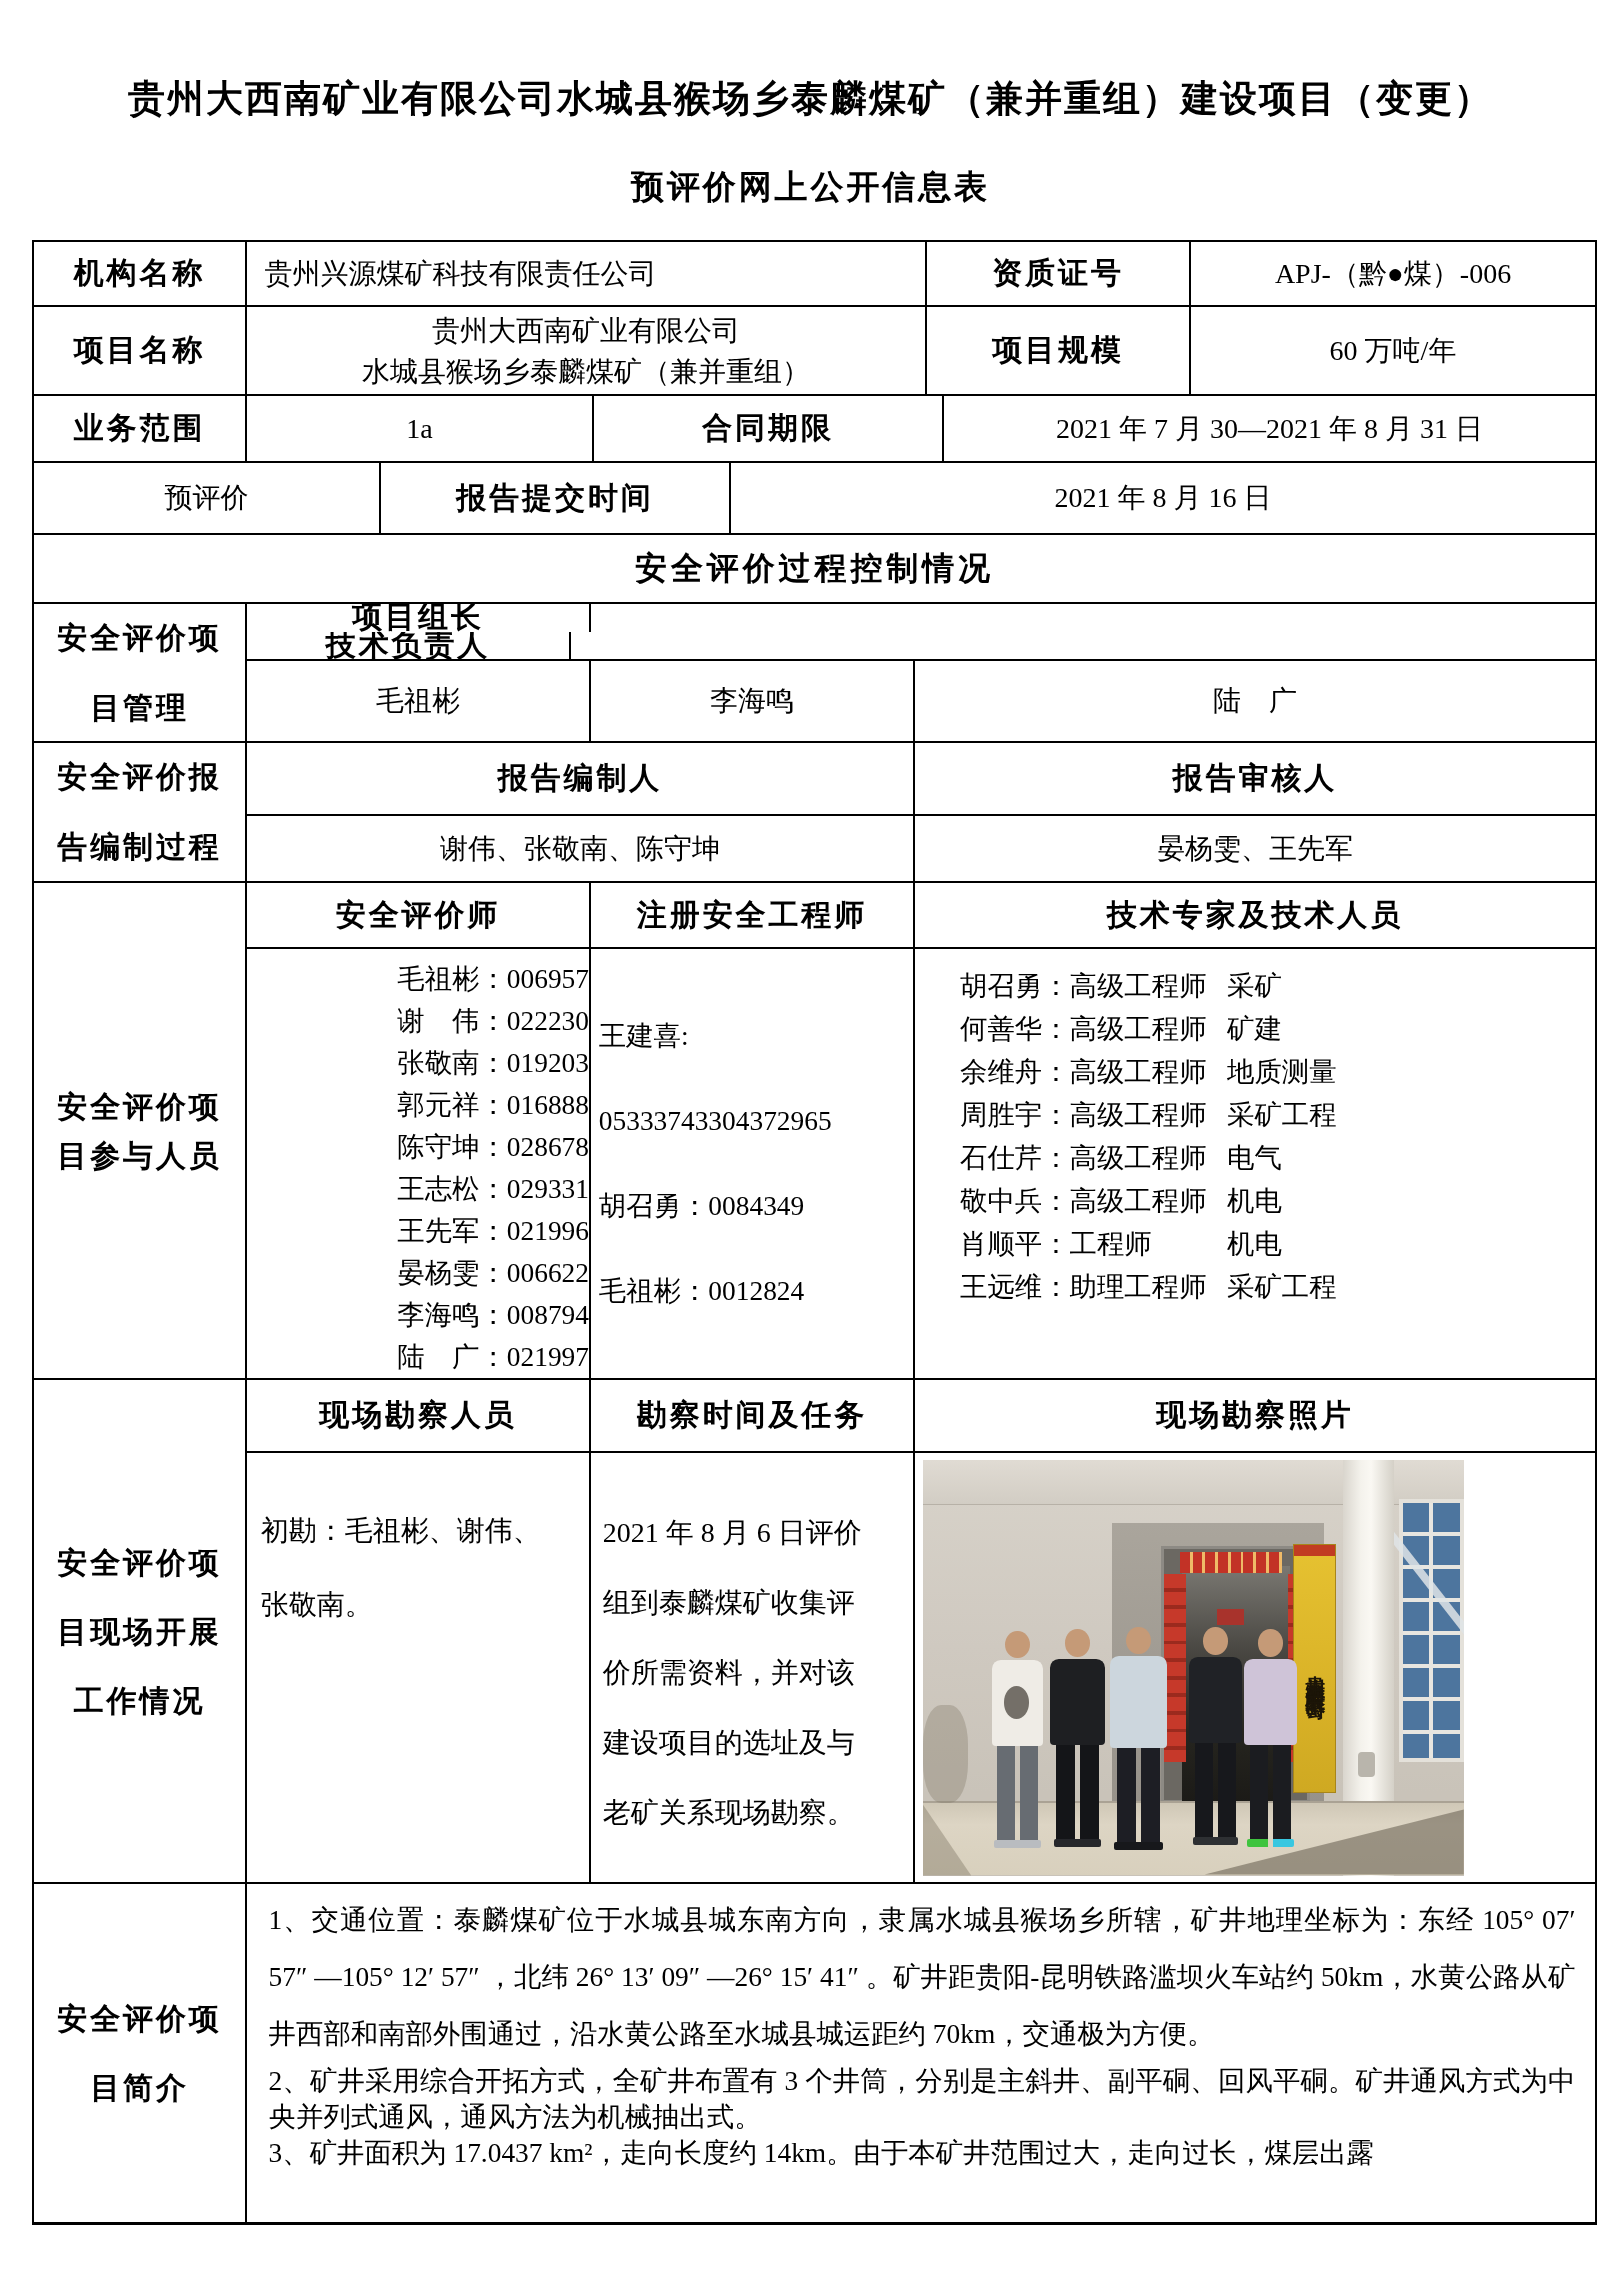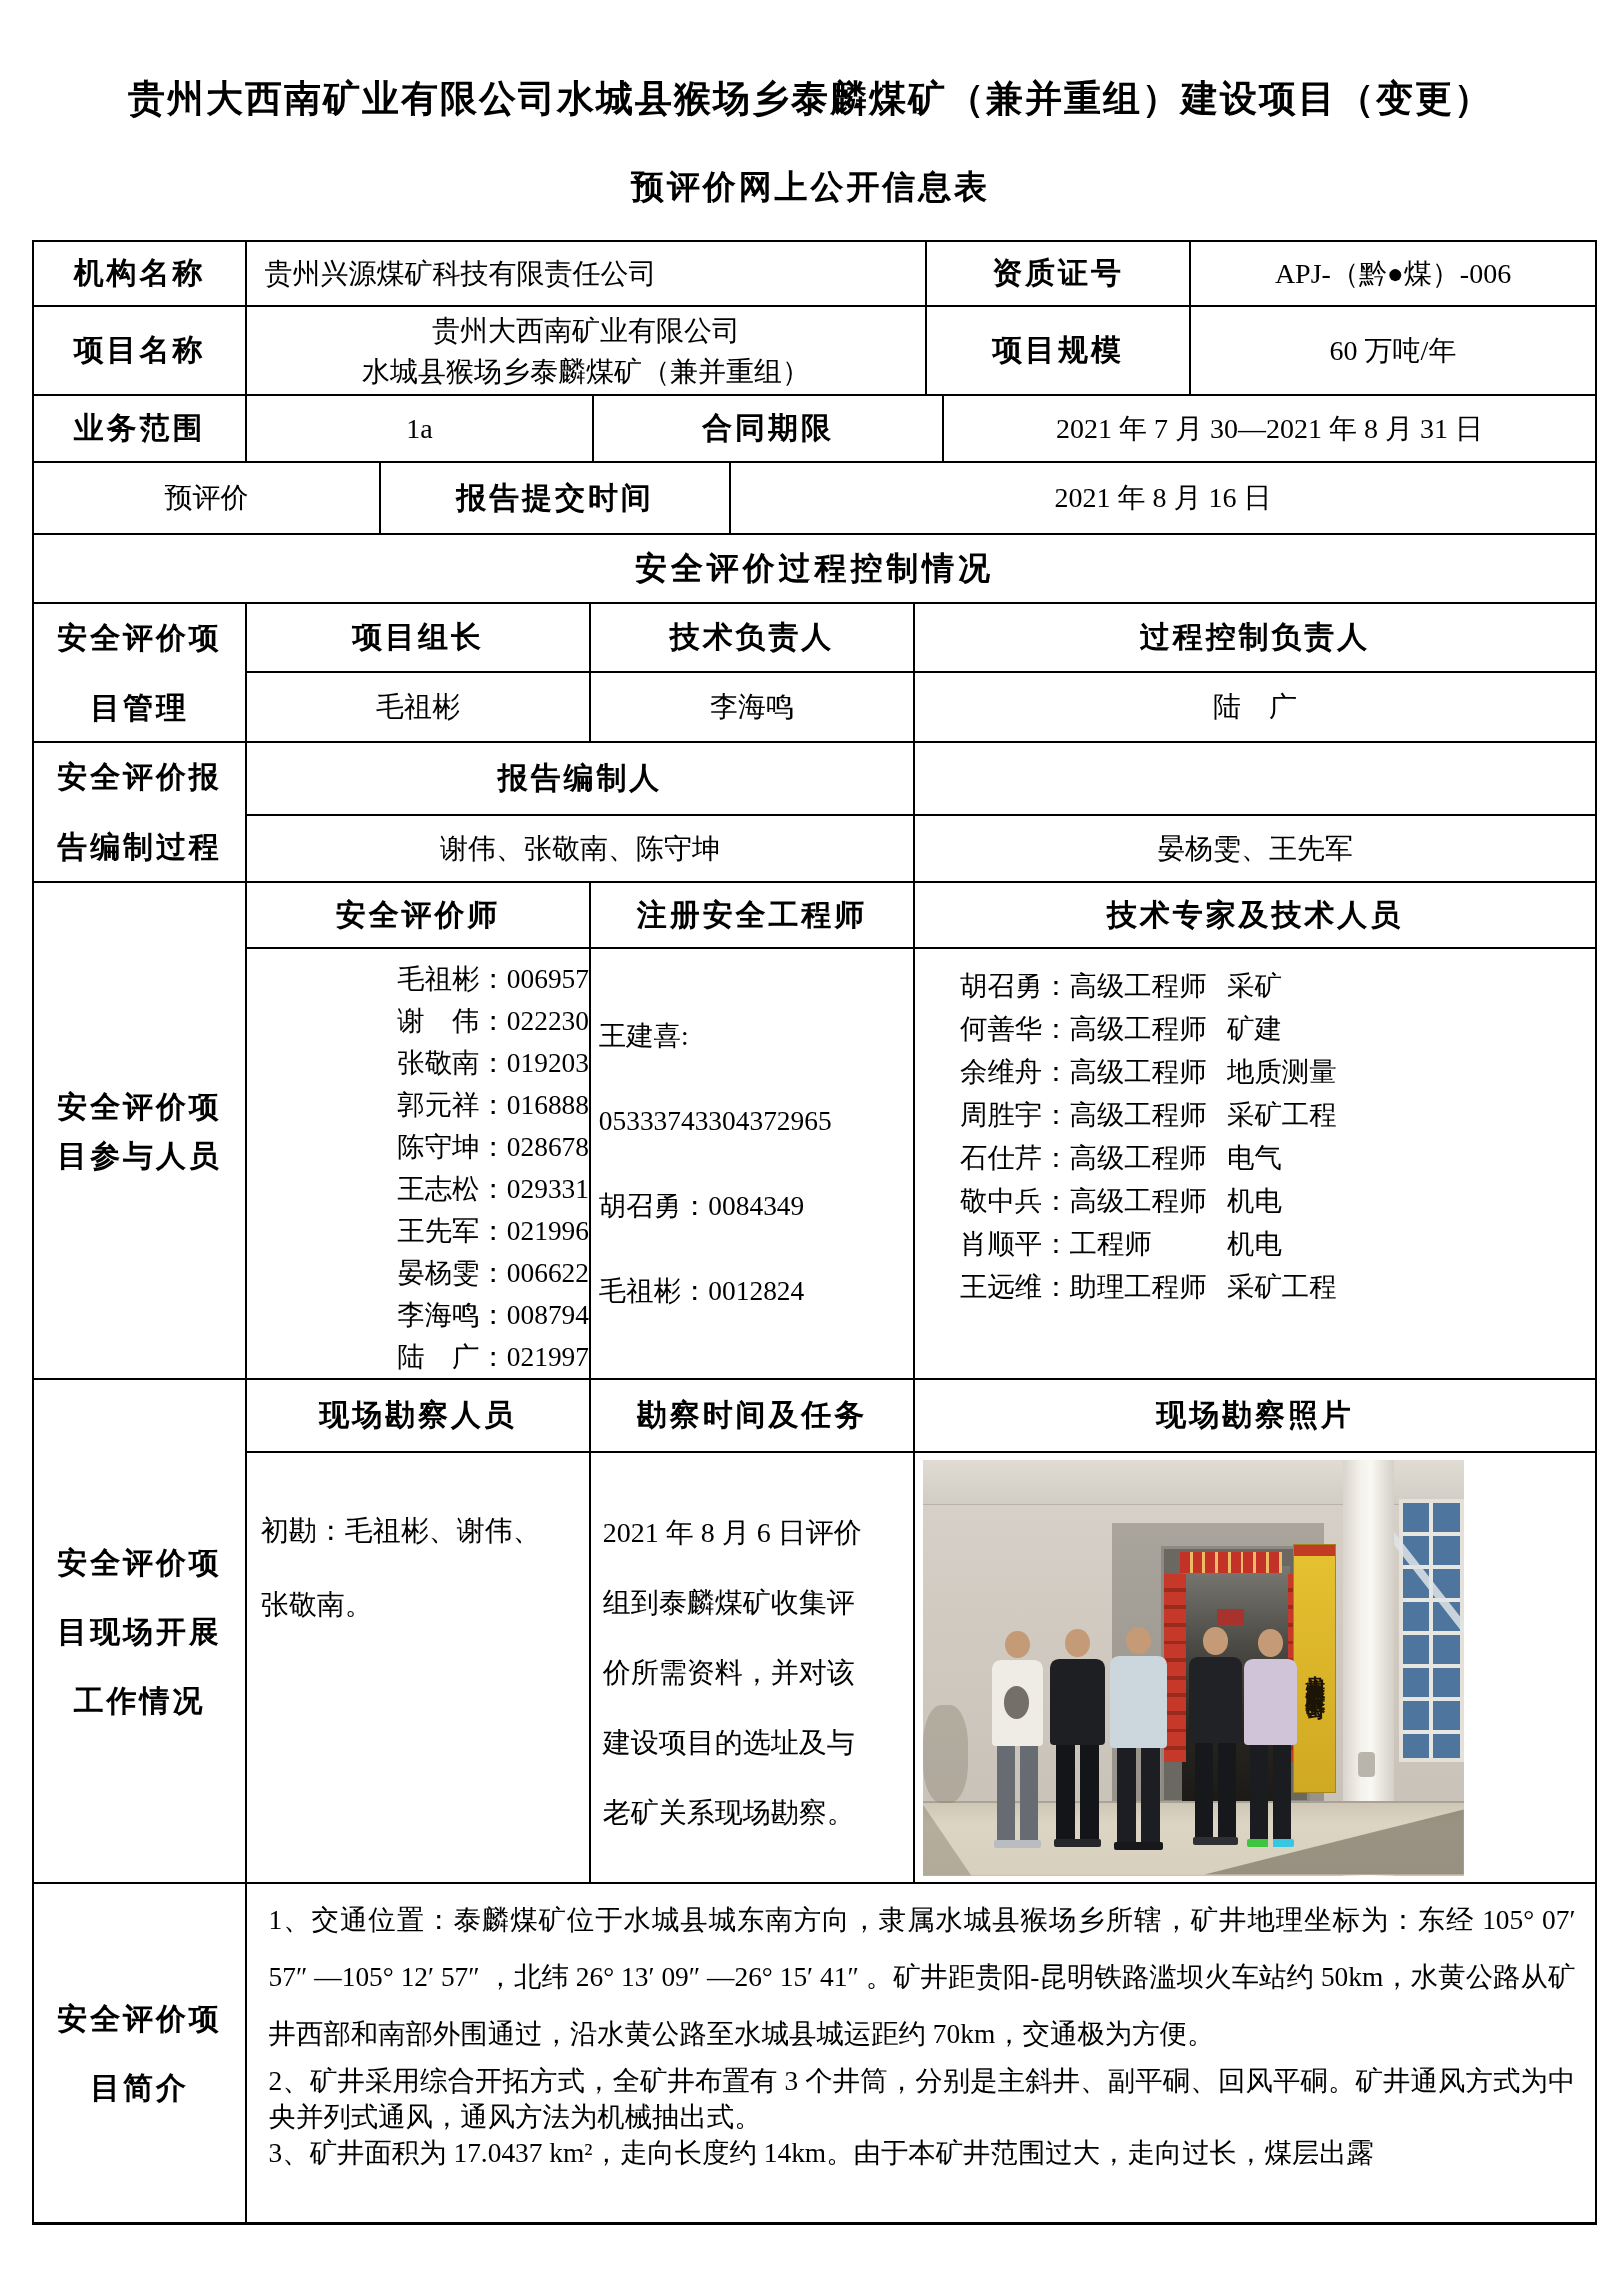--- a/index.html
+++ b/index.html
@@ -30,21 +30,21 @@
 
   
   .w-lbl{width:213px;} .w1a{width:680px;} .w1b{width:264px;} .w1c{flex:1;}
   .w3a{width:347px;} .w3b{width:350px;} .w3c{flex:1;}
   .wsa{width:344px;} .wsb{width:324px;} .wsc{flex:1;}
   .wra{width:668px;}
 
   
   .h66{height:65px;} .h91{height:89px;} .h68{height:67px;} .h73{height:72px;} .h70{height:69px;}
   .hm{height:139px;} .hr{height:140px;} .hp{height:497px;} .hf{height:504px;} .hi{height:338px;}
-  .sh70{height:69px;} .sh74{height:73px;} .sh72{height:71px;}
+  .sh70{height:57px;flex-direction:column;} .sh74{height:73px;} .sh72{height:71px;}
 
   .two-line { flex-direction:column; line-height:41px; }
   .section-title { font-weight:bold; font-size:32px; letter-spacing:3.9px; }
 
   .vlabel { flex-direction:column; justify-content:center; font-weight:bold; font-size:30px; letter-spacing:2.9px; }
   .vlabel div { text-align:center; }
   .lh71 div { line-height:70px; }
   .lh50 div { line-height:49px; }
   .lh70 div { line-height:69px; }
 
@@ -187,20 +187,21 @@
     </div>
 
     <div class="row hr">
       <div class="cell vlabel lh71 w-lbl">
         <div>安全评价报</div>
         <div>告编制过程</div>
       </div>
       <div class="subcol">
         <div class="subrow sh74">
           <div class="cell lbl wra">报告编制人</div>
+          <div class="cell lbl wsc lastc">报告审核人</div>
         </div>
         <div class="subrow last">
           <div class="cell val wra">谢伟、张敬南、陈守坤</div>
           <div class="cell val wsc lastc">晏杨雯、王先军</div>
         </div>
       </div>
     </div>
 
     <div class="row hp">
       <div class="cell vlabel lh50 w-lbl">

